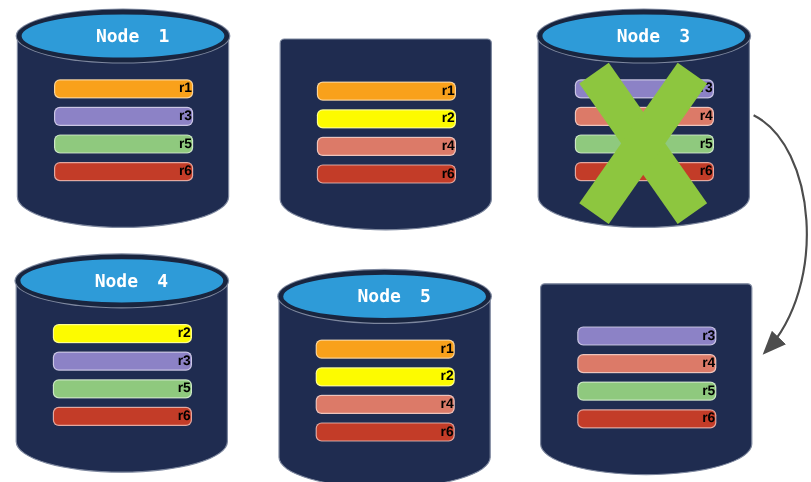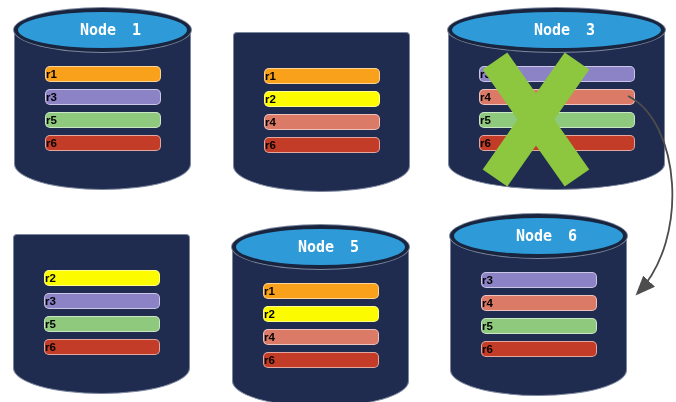--- a/index.html
+++ b/index.html
@@ -32,21 +32,21 @@
   }
   .bars{
     position:absolute;left:31px;right:30px;top:58px;
     display:flex;flex-direction:column;gap:7px;
   }
   .bar{
     height:16px;border-radius:5px;
     border:1px solid rgba(255,255,255,0.55);
     box-sizing:border-box;
     color:#000;font-weight:bold;font-size:11.5px;line-height:14px;
-    text-align:left;user-select:none;
+    text-align:right;user-select:none;
   }
   #overlay{position:absolute;left:0;top:0;width:676px;height:402px;pointer-events:none;}
 </style>
 </head>
 <body>
 
 <div id="canvas">
 
   <div id="nodes-layer">
       <div class="cylinder" style="left: 14px; top: 8px;">
@@ -63,34 +63,37 @@
     </div>
       <div class="cylinder" style="left: 233px; top: 10px;">
       <div class="cyl-body"></div>
       <div class="bars">
           <div class="bar" style="background: rgb(249, 161, 27);">r1</div>
           <div class="bar" style="background: rgb(253, 251, 0);">r2</div>
           <div class="bar" style="background: rgb(220, 122, 104);">r4</div>
           <div class="bar" style="background: rgb(195, 60, 40);">r6</div>
         </div>
     </div>
-      <div class="cylinder" style="left: 448px; top: 8px; padding-left: 40px;">
+      <div class="cylinder" style="left: 448px; top: 8px;">
       <div class="cyl-body"></div>
       <div class="cyl-top">
         <span class="cyl-title">Node 3</span>
       </div>
       <div class="bars">
           <div class="bar" style="background: rgb(140, 130, 198);">r3</div>
           <div class="bar" style="background: rgb(220, 122, 104);">r4</div>
           <div class="bar" style="background: rgb(143, 201, 126);">r5</div>
           <div class="bar" style="background: rgb(195, 60, 40);">r6</div>
         </div>
     </div>
       <div class="cylinder" style="left: 13px; top: 212px;">
       <div class="cyl-body"></div>
+      <div class="cyl-top">
+        <span class="cyl-title">Node 4</span>
+      </div>
       <div class="bars">
           <div class="bar" style="background: rgb(253, 251, 0);">r2</div>
           <div class="bar" style="background: rgb(140, 130, 198);">r3</div>
           <div class="bar" style="background: rgb(143, 201, 126);">r5</div>
           <div class="bar" style="background: rgb(195, 60, 40);">r6</div>
         </div>
     </div>
       <div class="cylinder" style="left: 232px; top: 225px;">
       <div class="cyl-body"></div>
       <div class="cyl-top">
@@ -98,23 +101,20 @@
       </div>
       <div class="bars">
           <div class="bar" style="background: rgb(249, 161, 27);">r1</div>
           <div class="bar" style="background: rgb(253, 251, 0);">r2</div>
           <div class="bar" style="background: rgb(220, 122, 104);">r4</div>
           <div class="bar" style="background: rgb(195, 60, 40);">r6</div>
         </div>
     </div>
       <div class="cylinder" style="left: 450px; top: 214px;">
       <div class="cyl-body"></div>
-      <div class="cyl-top">
-        <span class="cyl-title">Node 6</span>
-      </div>
       <div class="bars">
           <div class="bar" style="background: rgb(140, 130, 198);">r3</div>
           <div class="bar" style="background: rgb(220, 122, 104);">r4</div>
           <div class="bar" style="background: rgb(143, 201, 126);">r5</div>
           <div class="bar" style="background: rgb(195, 60, 40);">r6</div>
         </div>
     </div>
     </div>
 
   <svg id="overlay" viewBox="0 0 676 402" xmlns="http://www.w3.org/2000/svg">

